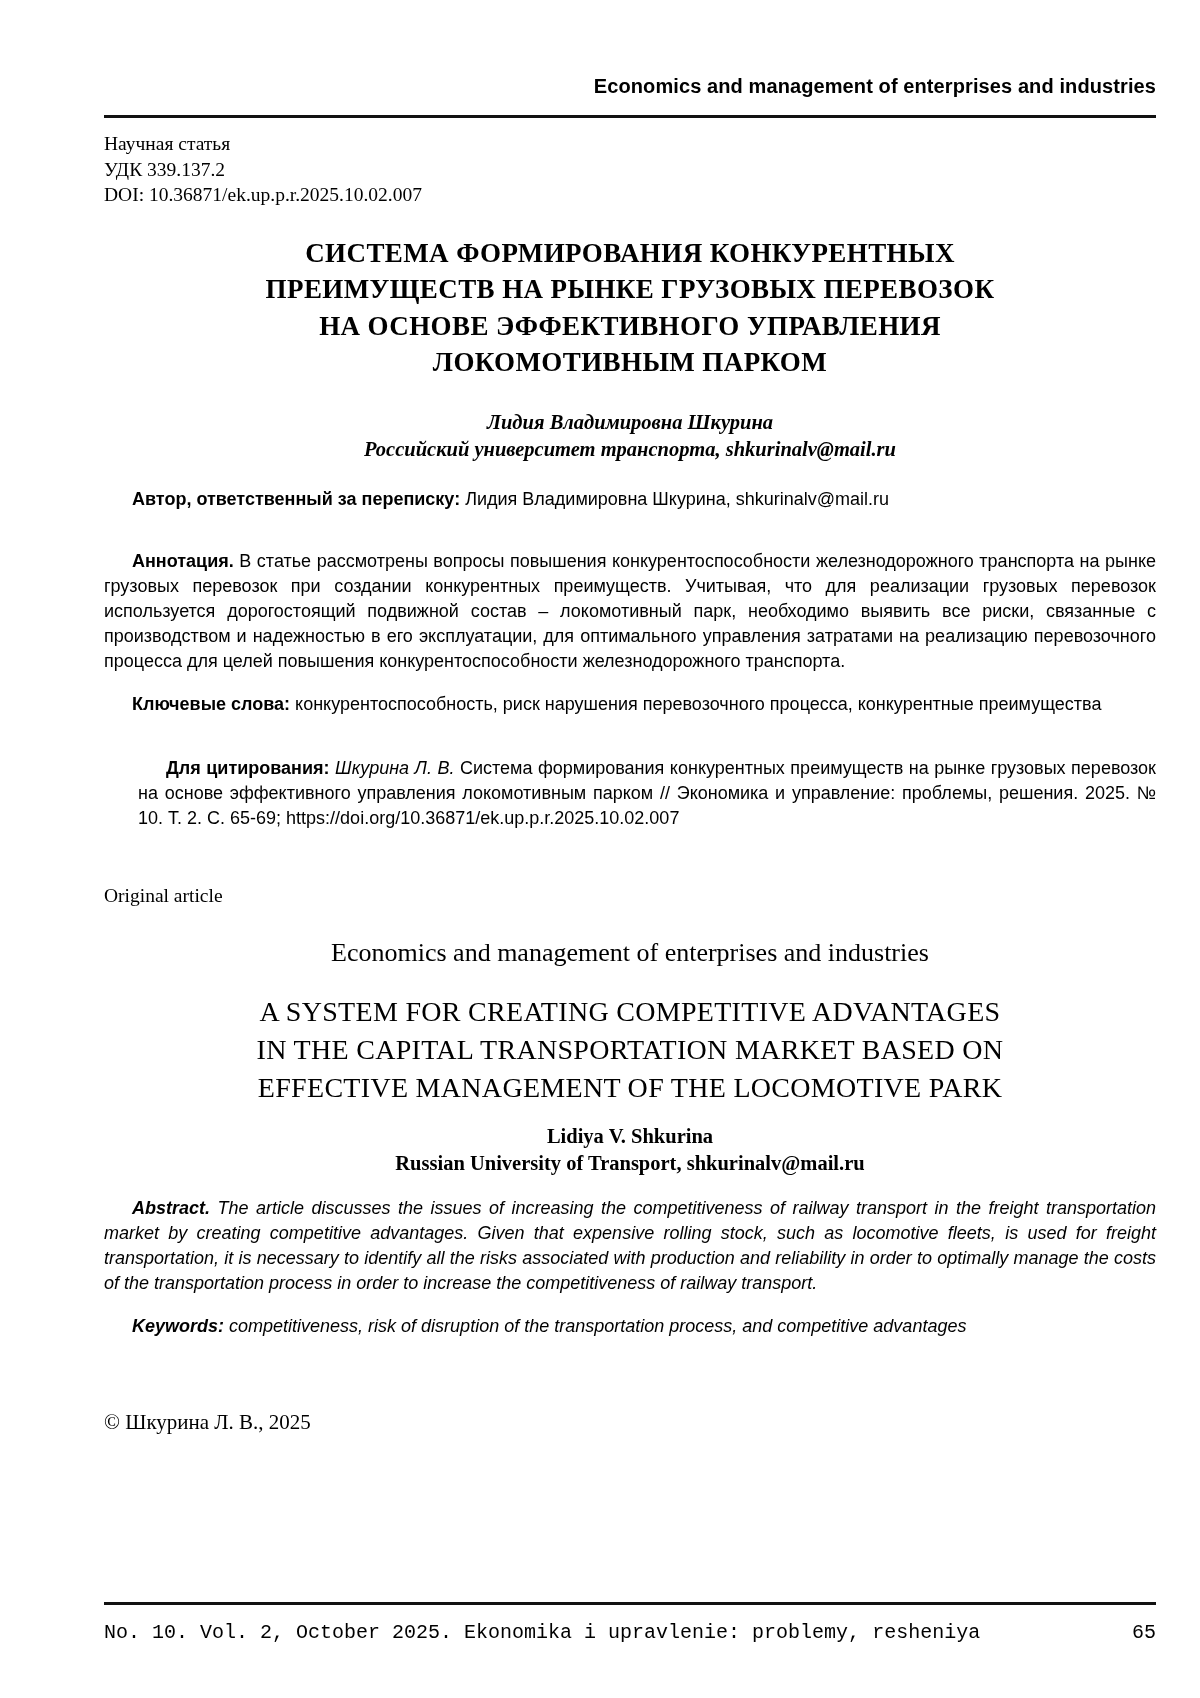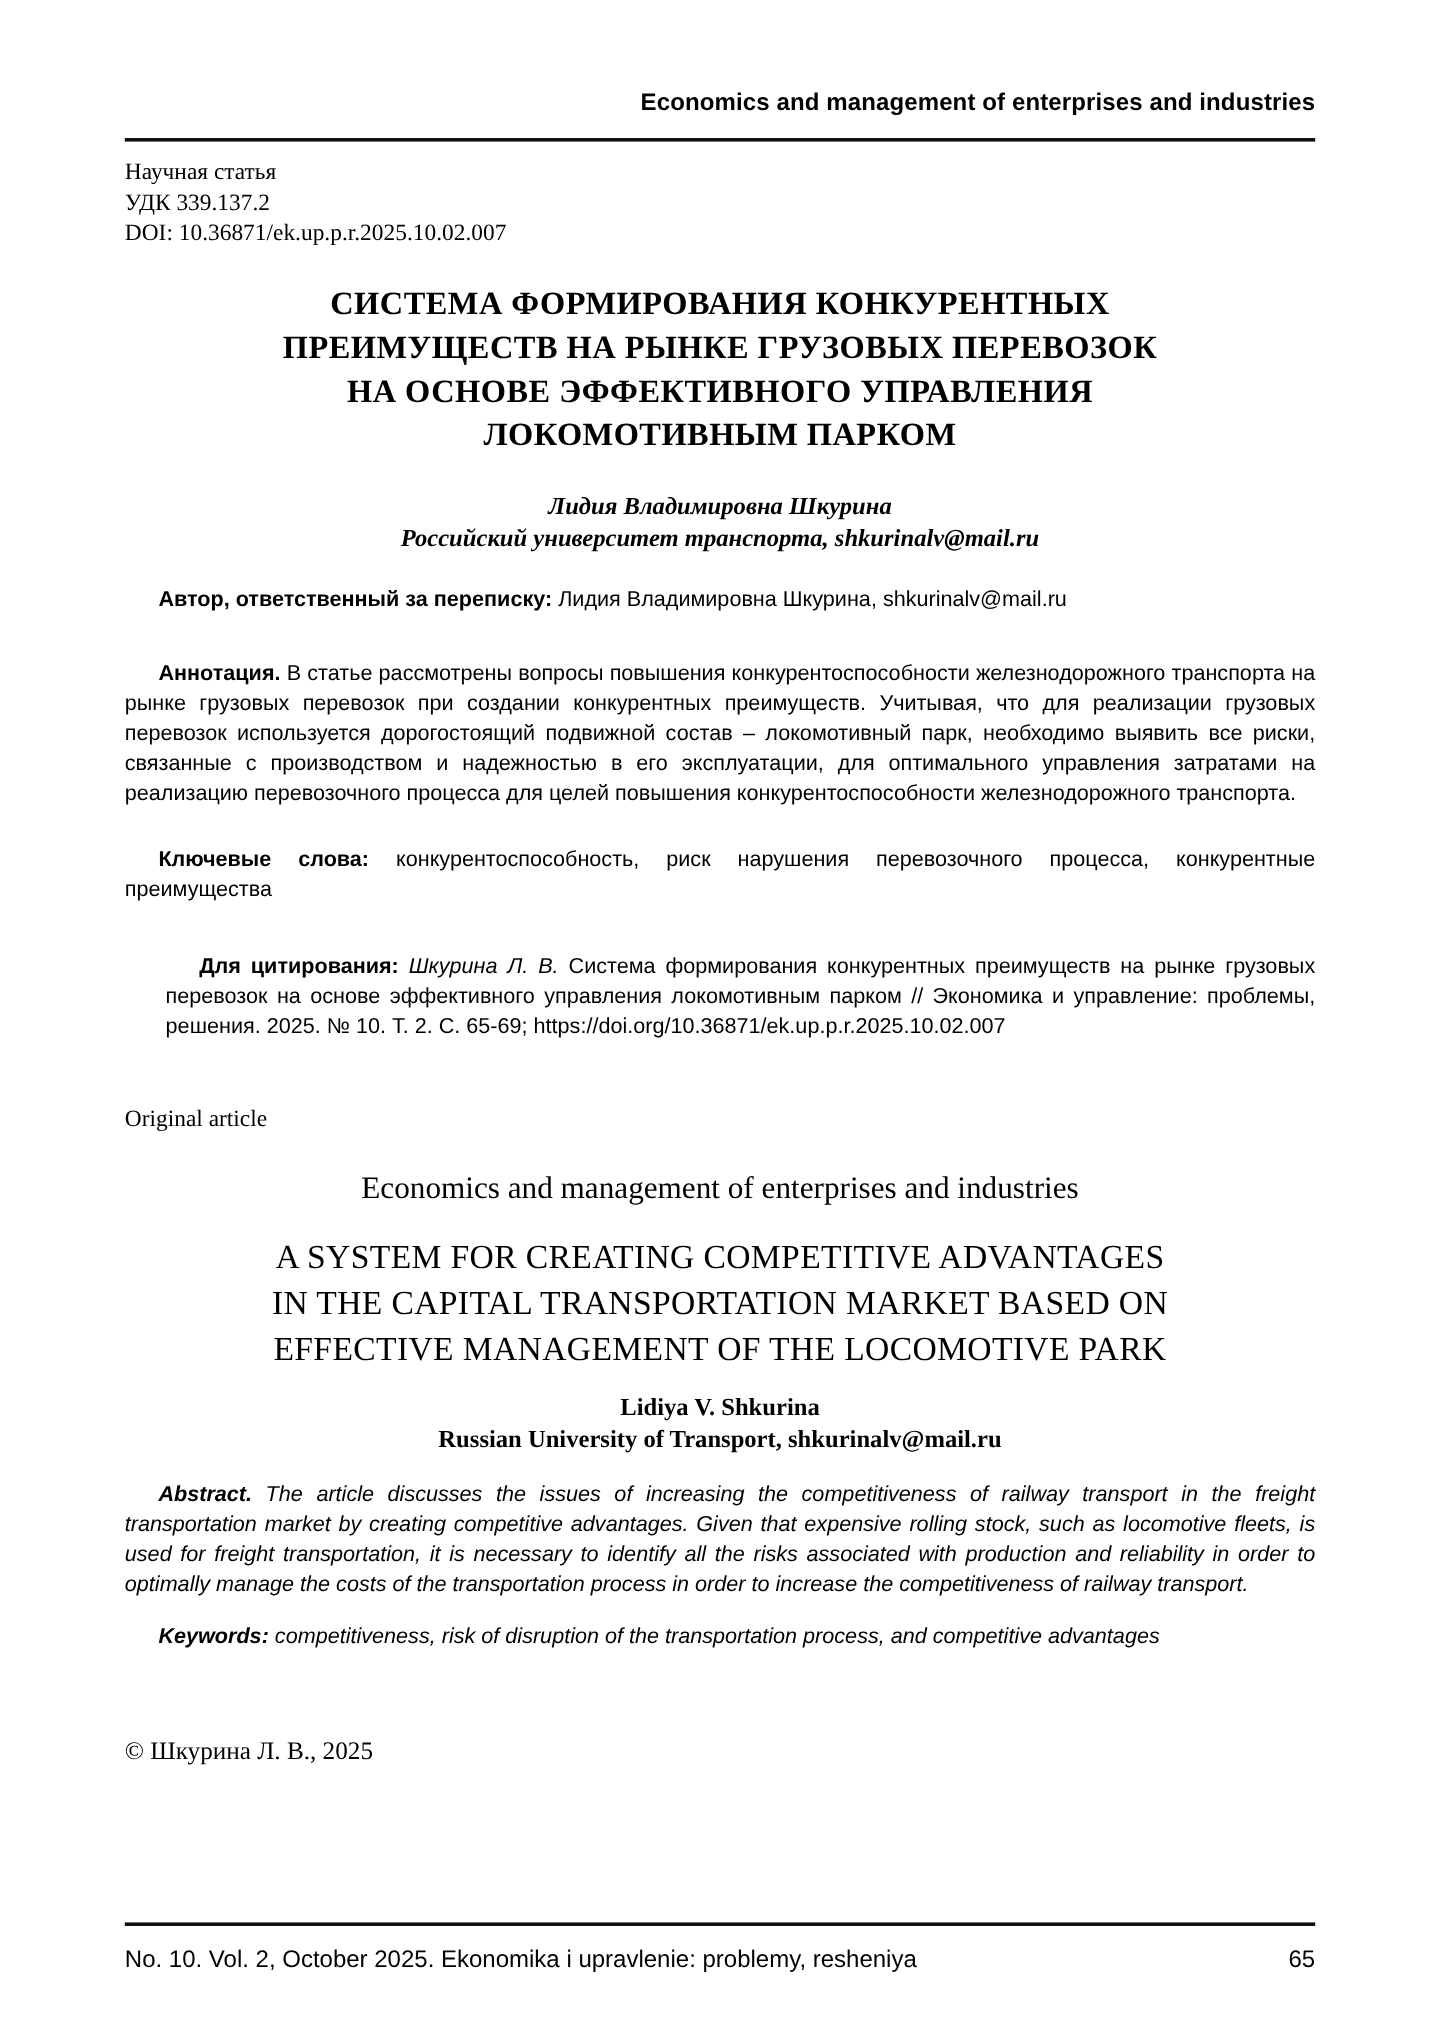--- a/index.html
+++ b/index.html
@@ -6,21 +6,21 @@
     margin: 0;
     padding: 0;
     background: #ffffff;
   }
   .page {
     position: relative;
     width: 1200px;
     height: 1698px;
     box-sizing: border-box;
     margin: 0 auto;
-    padding: 74px 104px 52px 104px;
+    padding: 74px 44px 52px 104px;
     background: #ffffff;
     color: #000;
     font-family: "Liberation Serif", serif;
     display: flex;
     flex-direction: column;
     overflow: hidden;
   }
   .b { font-weight: 700; }
   .it { font-style: italic; }
 
@@ -60,21 +60,21 @@
   }
   .para {
     font-family: "Liberation Sans", sans-serif;
     font-size: 18px;
     line-height: 25px;
     text-align: justify;
     text-indent: 28px;
   }
   .corresponding-ru { margin-top: 24px; }
   .abstract-ru { margin-top: 19px; }
-  .keywords-ru { margin-top: 12px; }
+  .keywords-ru { margin-top: 0; }
   .citation {
     margin-top: 21px;
     margin-left: 34px;
   }
   .original-article {
     margin-top: 34px;
     font-size: 19.5px;
     line-height: 25px;
   }
   .section-en {
@@ -110,21 +110,21 @@
   .footer-block { margin-top: auto; }
   .footer-rule {
     height: 3px;
     background: #111;
   }
   .footer-line {
     margin-top: 15px;
     display: flex;
     justify-content: space-between;
     align-items: flex-end;
-    font-family: Liberation Sans, sans-serif;
+    font-family: Liberation Mono, monospace;
     font-size: 20px;
     line-height: 26px;
   }
 </style>
 </head>
 <body>
 
 <div class="page">
 
   <div class="running-head">Economics and management of enterprises and industries</div>

